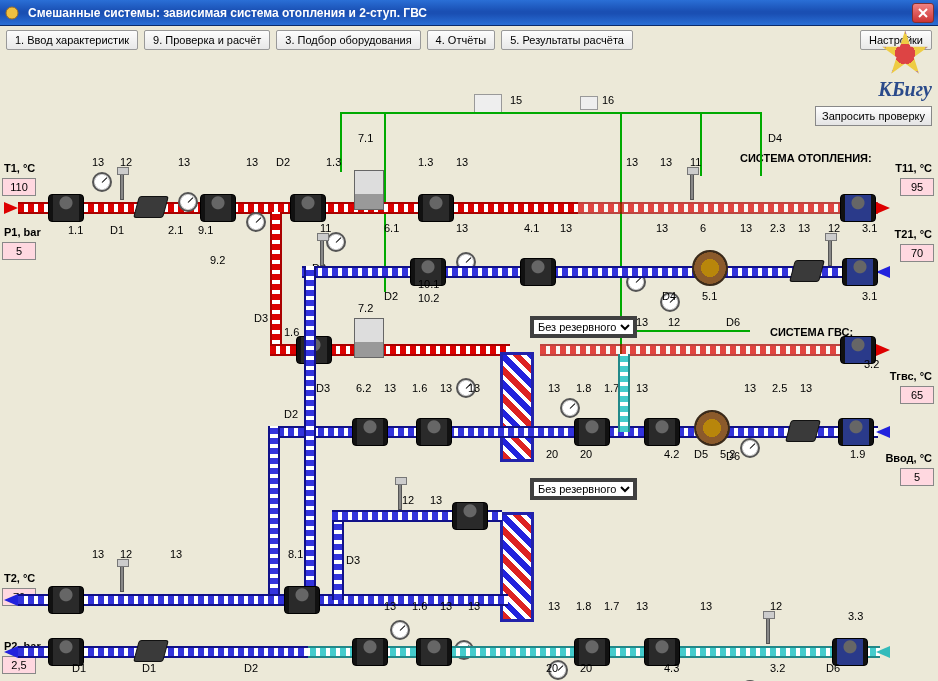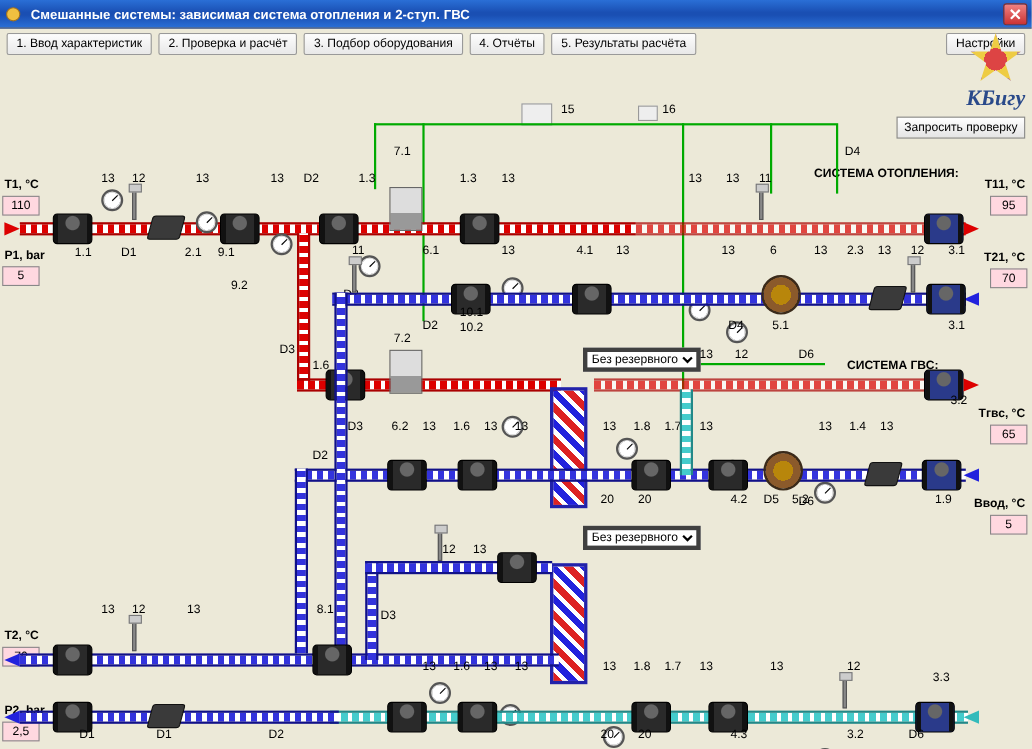--- a/index.html
+++ b/index.html
@@ -179,21 +179,21 @@
   <div class="close-btn">
     <svg width="10" height="10">
         <line x1="1" y1="1" x2="9" y2="9" stroke="#fff" stroke-width="2"></line>
         <line x1="9" y1="1" x2="1" y2="9" stroke="#fff" stroke-width="2"></line>
       </svg>
   </div>
 </div>
 
 <div class="toolbar">
   <button class="tab-btn">1. Ввод характеристик</button>
-  <button class="tab-btn">2. Проверка и расчёт</button>
+  <button class="tab-btn">9. Проверка и расчёт</button>
   <button class="tab-btn">3. Подбор оборудования</button>
   <button class="tab-btn">4. Отчёты</button>
   <button class="tab-btn">5. Результаты расчёта</button>
   <div class="spacer"></div>
   <button class="tab-btn">Настройки</button>
 </div>
 
 <div class="logo">
   <div class="star"></div>
   <div>КБигу</div>
@@ -338,21 +338,21 @@
   <span class="label" style="left:356px;top:328px">6.2</span>
   <span class="label" style="left:384px;top:328px">13</span>
   <span class="label" style="left:412px;top:328px">1.6</span>
   <span class="label" style="left:440px;top:328px">13</span>
   <span class="label" style="left:468px;top:328px">13</span>
   <span class="label" style="left:548px;top:328px">13</span>
   <span class="label" style="left:576px;top:328px">1.8</span>
   <span class="label" style="left:604px;top:328px">1.7</span>
   <span class="label" style="left:636px;top:328px">13</span>
   <span class="label" style="left:744px;top:328px">13</span>
-  <span class="label" style="left:772px;top:328px">1.4</span>
+  <span class="label" style="left:772px;top:328px">2.5</span>
   <span class="label" style="left:800px;top:328px">13</span>
 
   <div class="eq valve" style="left:352px;top:364px"></div>
   <div class="eq gauge" style="left:390px;top:346px"></div>
   <div class="eq valve" style="left:416px;top:364px"></div>
   <div class="eq gauge" style="left:454px;top:346px"></div>
   <div class="eq gauge" style="left:548px;top:346px"></div>
   <div class="eq valve" style="left:574px;top:364px"></div>
   <div class="eq valve" style="left:644px;top:364px"></div>
   <div class="eq pump" style="left:694px;top:356px"></div>

